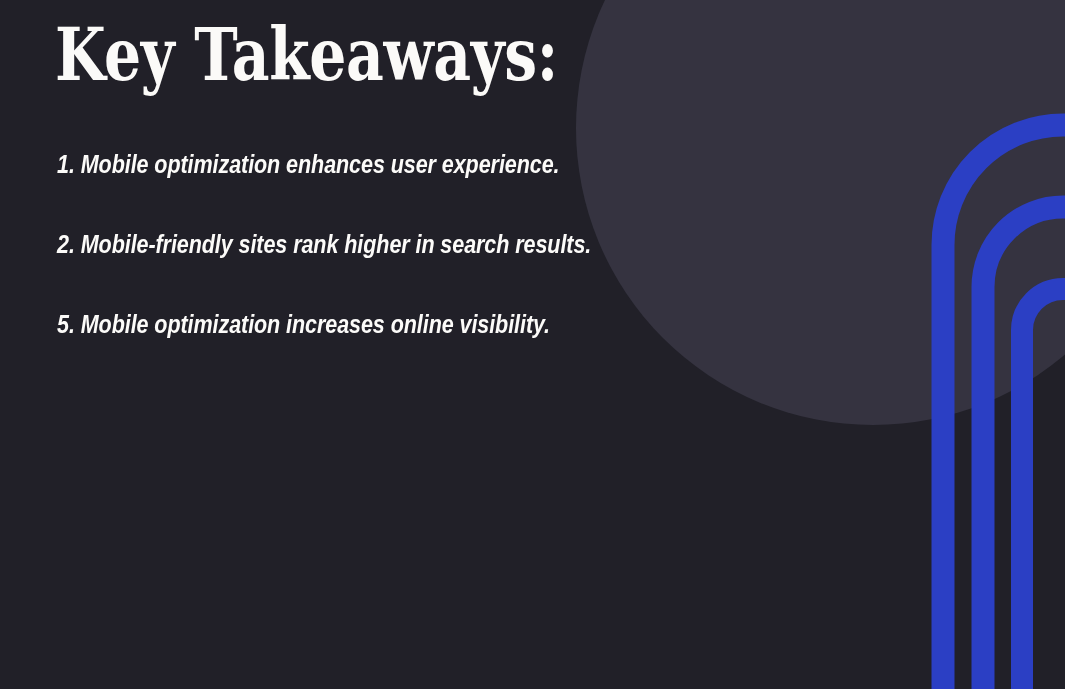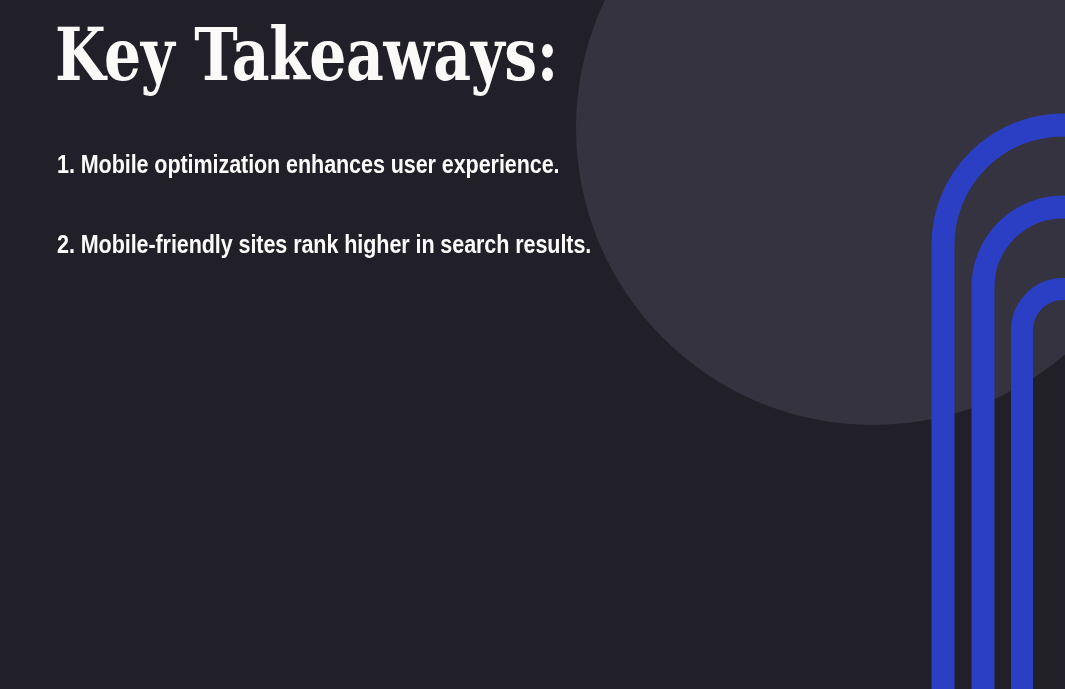--- a/index.html
+++ b/index.html
@@ -56,20 +56,21 @@
     top: 152px;
     margin: 0;
     padding: 0;
     list-style: none;
     width: 930px;
   }
   .takeaway {
     height: 80px;
     display: block;
     white-space: nowrap;
+    font-style: italic;
   }
   .takeaway-text {
     display: inline-block;
     font-family: "Liberation Sans", sans-serif;
     font-weight: 700;
     font-size: 25.5px;
     line-height: 1;
     letter-spacing: -0.1px;
     color: #FCFBF9;
     transform: scaleX(0.845);
@@ -98,15 +99,18 @@
 
   <h1 id="title">Key Takeaways:</h1>
 
   <ul id="takeaways">
     <li class="takeaway">
       <span class="takeaway-text">1. Mobile optimization enhances user experience.</span>
     </li>
     <li class="takeaway">
       <span class="takeaway-text">2. Mobile-friendly sites rank higher in search results.</span>
     </li>
+    <li class="takeaway">
+      <span class="takeaway-text">5. Mobile optimization increases online visibility.</span>
+    </li>
   </ul>
 
 </div>
 
 </body></html>

